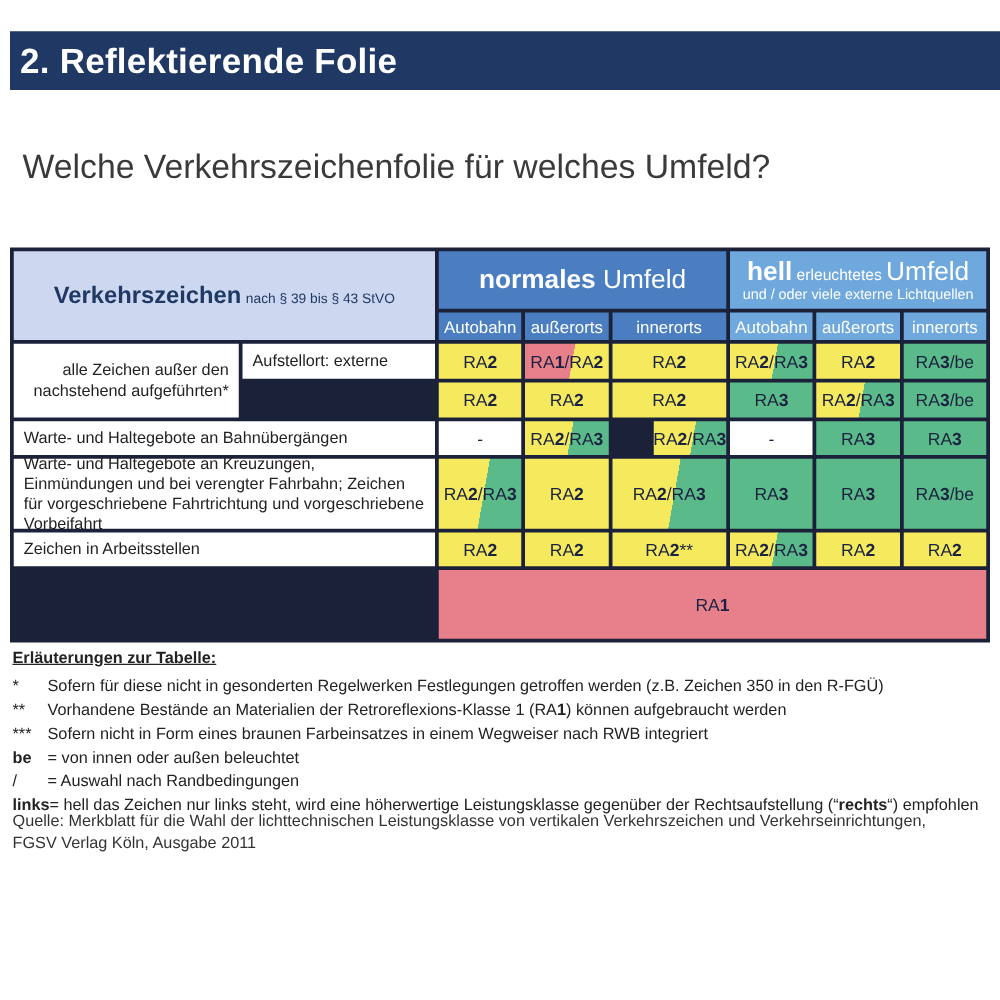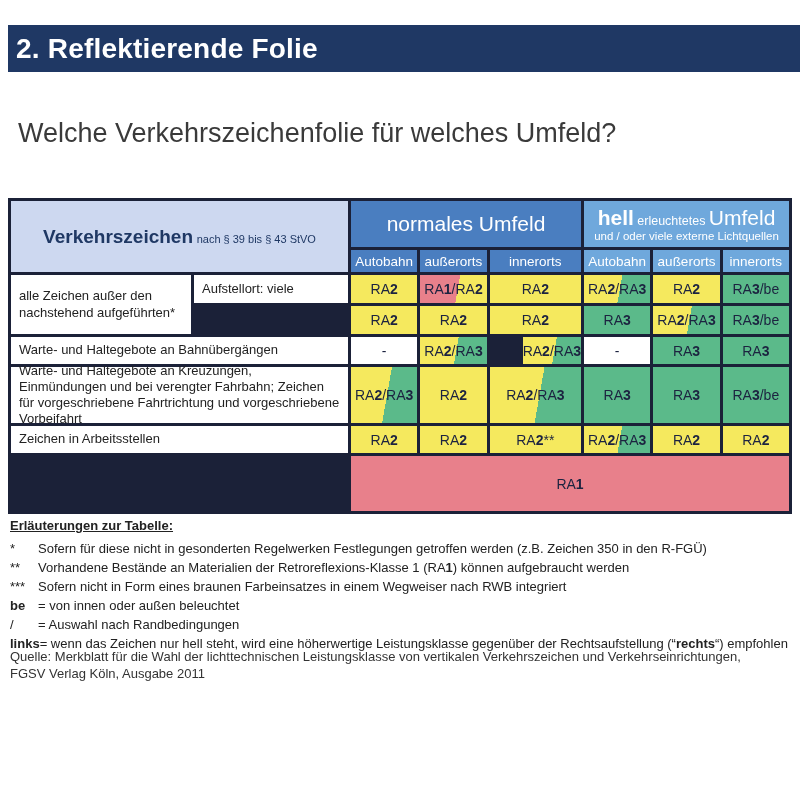--- a/index.html
+++ b/index.html
@@ -50,34 +50,34 @@
   <span>2. Reflektierende Folie</span>
 </div>
 
 <div class="question" style="color: rgb(58, 58, 58);">Welche Verkehrszeichenfolie für welches Umfeld?</div>
 
 <div class="grid" id="grid" style="background: rgb(27, 33, 56);">
     <div class="c center" style="grid-area: 1 / 1 / 3 / 3; background: rgb(205, 216, 240); color: rgb(31, 56, 100);">
       <div><span class="vz">Verkehrszeichen</span> <span class="vz-sub">nach § 39 bis § 43 StVO</span></div>
     </div>
     <div class="c center colflex" style="grid-area: 1 / 3 / auto / 6; background: rgb(74, 126, 192); color: rgb(255, 255, 255);">
-      <div class="gline1"><span style="font-weight:normal">normales</span><span> Umfeld</span></div>
+      <div class="gline1"><span style="font-weight:bold">normales</span><span> Umfeld</span></div>
     </div>
     <div class="c subhead" style="grid-area: 2 / 3; background: rgb(74, 126, 192);">Autobahn</div>
     <div class="c subhead" style="grid-area: 2 / 4; background: rgb(74, 126, 192);">außerorts</div>
     <div class="c subhead" style="grid-area: 2 / 5; background: rgb(74, 126, 192);">innerorts</div>
     <div class="c center colflex" style="grid-area: 1 / 6 / auto / 9; background: rgb(111, 168, 220); color: rgb(255, 255, 255); justify-content: center;">
       <div class="gline1"><span style="font-weight:bold">hell</span><span class="gsmall"> erleuchtetes </span><span>Umfeld</span></div>
       <div class="g2">und / oder viele externe Lichtquellen</div>
     </div>
     <div class="c subhead" style="grid-area: 2 / 6; background: rgb(111, 168, 220);">Autobahn</div>
     <div class="c subhead" style="grid-area: 2 / 7; background: rgb(111, 168, 220);">außerorts</div>
     <div class="c subhead" style="grid-area: 2 / 8; background: rgb(111, 168, 220);">innerorts</div>
-    <div class="c desc" style="grid-area: 3 / 1 / 5;">alle Zeichen außer den nachstehend aufgeführten*</div>
-    <div class="c desc" style="grid-area: 3 / 2;">Aufstellort: viele</div>
+    <div class="c desc" style="grid-area: 3 / 1 / 5; text-align: right;">alle Zeichen außer den nachstehend aufgeführten*</div>
+    <div class="c desc" style="grid-area: 3 / 2;">Aufstellort: externe</div>
     <div class="c val" style="grid-area: 3 / 3; background: rgb(245, 233, 94);">RA<b>2</b></div>
     <div class="c val" style="grid-area: 3 / 4; background: linear-gradient(100deg, rgb(232, 128, 139) 0px, rgb(232, 128, 139) 56%, rgb(245, 233, 94) 56%, rgb(245, 233, 94) 100%);">RA<b>1</b>/RA<b>2</b></div>
     <div class="c val" style="grid-area: 3 / 5; background: rgb(245, 233, 94);">RA<b>2</b></div>
     <div class="c val" style="grid-area: 3 / 6; background: linear-gradient(100deg, rgb(245, 233, 94) 0px, rgb(245, 233, 94) 54%, rgb(91, 186, 138) 54%, rgb(91, 186, 138) 100%);">RA<b>2</b>/RA<b>3</b></div>
     <div class="c val" style="grid-area: 3 / 7; background: rgb(245, 233, 94);">RA<b>2</b></div>
     <div class="c val" style="grid-area: 3 / 8; background: rgb(91, 186, 138);">RA<b>3</b>/be</div>
     <div class="c val" style="grid-area: 4 / 3; background: rgb(245, 233, 94);">RA<b>2</b></div>
     <div class="c val" style="grid-area: 4 / 4; background: rgb(245, 233, 94);">RA<b>2</b></div>
     <div class="c val" style="grid-area: 4 / 5; background: rgb(245, 233, 94);">RA<b>2</b></div>
     <div class="c val" style="grid-area: 4 / 6; background: rgb(91, 186, 138);">RA<b>3</b></div>
@@ -125,21 +125,21 @@
       <div class="note">
         <span class="marker bold">be</span>
         <span class="txt"><span>= von innen oder außen beleuchtet</span></span>
       </div>
       <div class="note">
         <span class="marker">/</span>
         <span class="txt"><span>= Auswahl nach Randbedingungen</span></span>
       </div>
       <div class="note">
         <span class="marker bold">links</span>
-        <span class="txt"><span>= wenn das Zeichen nur hell steht, wird eine höherwertige Leistungsklasse gegenüber der Rechtsaufstellung (“</span><span style="font-weight:bold">rechts</span><span>“) empfohlen</span></span>
+        <span class="txt"><span>= hell das Zeichen nur links steht, wird eine höherwertige Leistungsklasse gegenüber der Rechtsaufstellung (“</span><span style="font-weight:bold">rechts</span><span>“) empfohlen</span></span>
       </div>
     </div>
 </div>
 
 <div class="source">
   <span>Quelle: Merkblatt für die Wahl der lichttechnischen Leistungsklasse von vertikalen Verkehrszeichen und Verkehrseinrichtungen,</span><br>
   <span>FGSV Verlag Köln, Ausgabe 2011</span>
 </div>
 
 </body></html>

